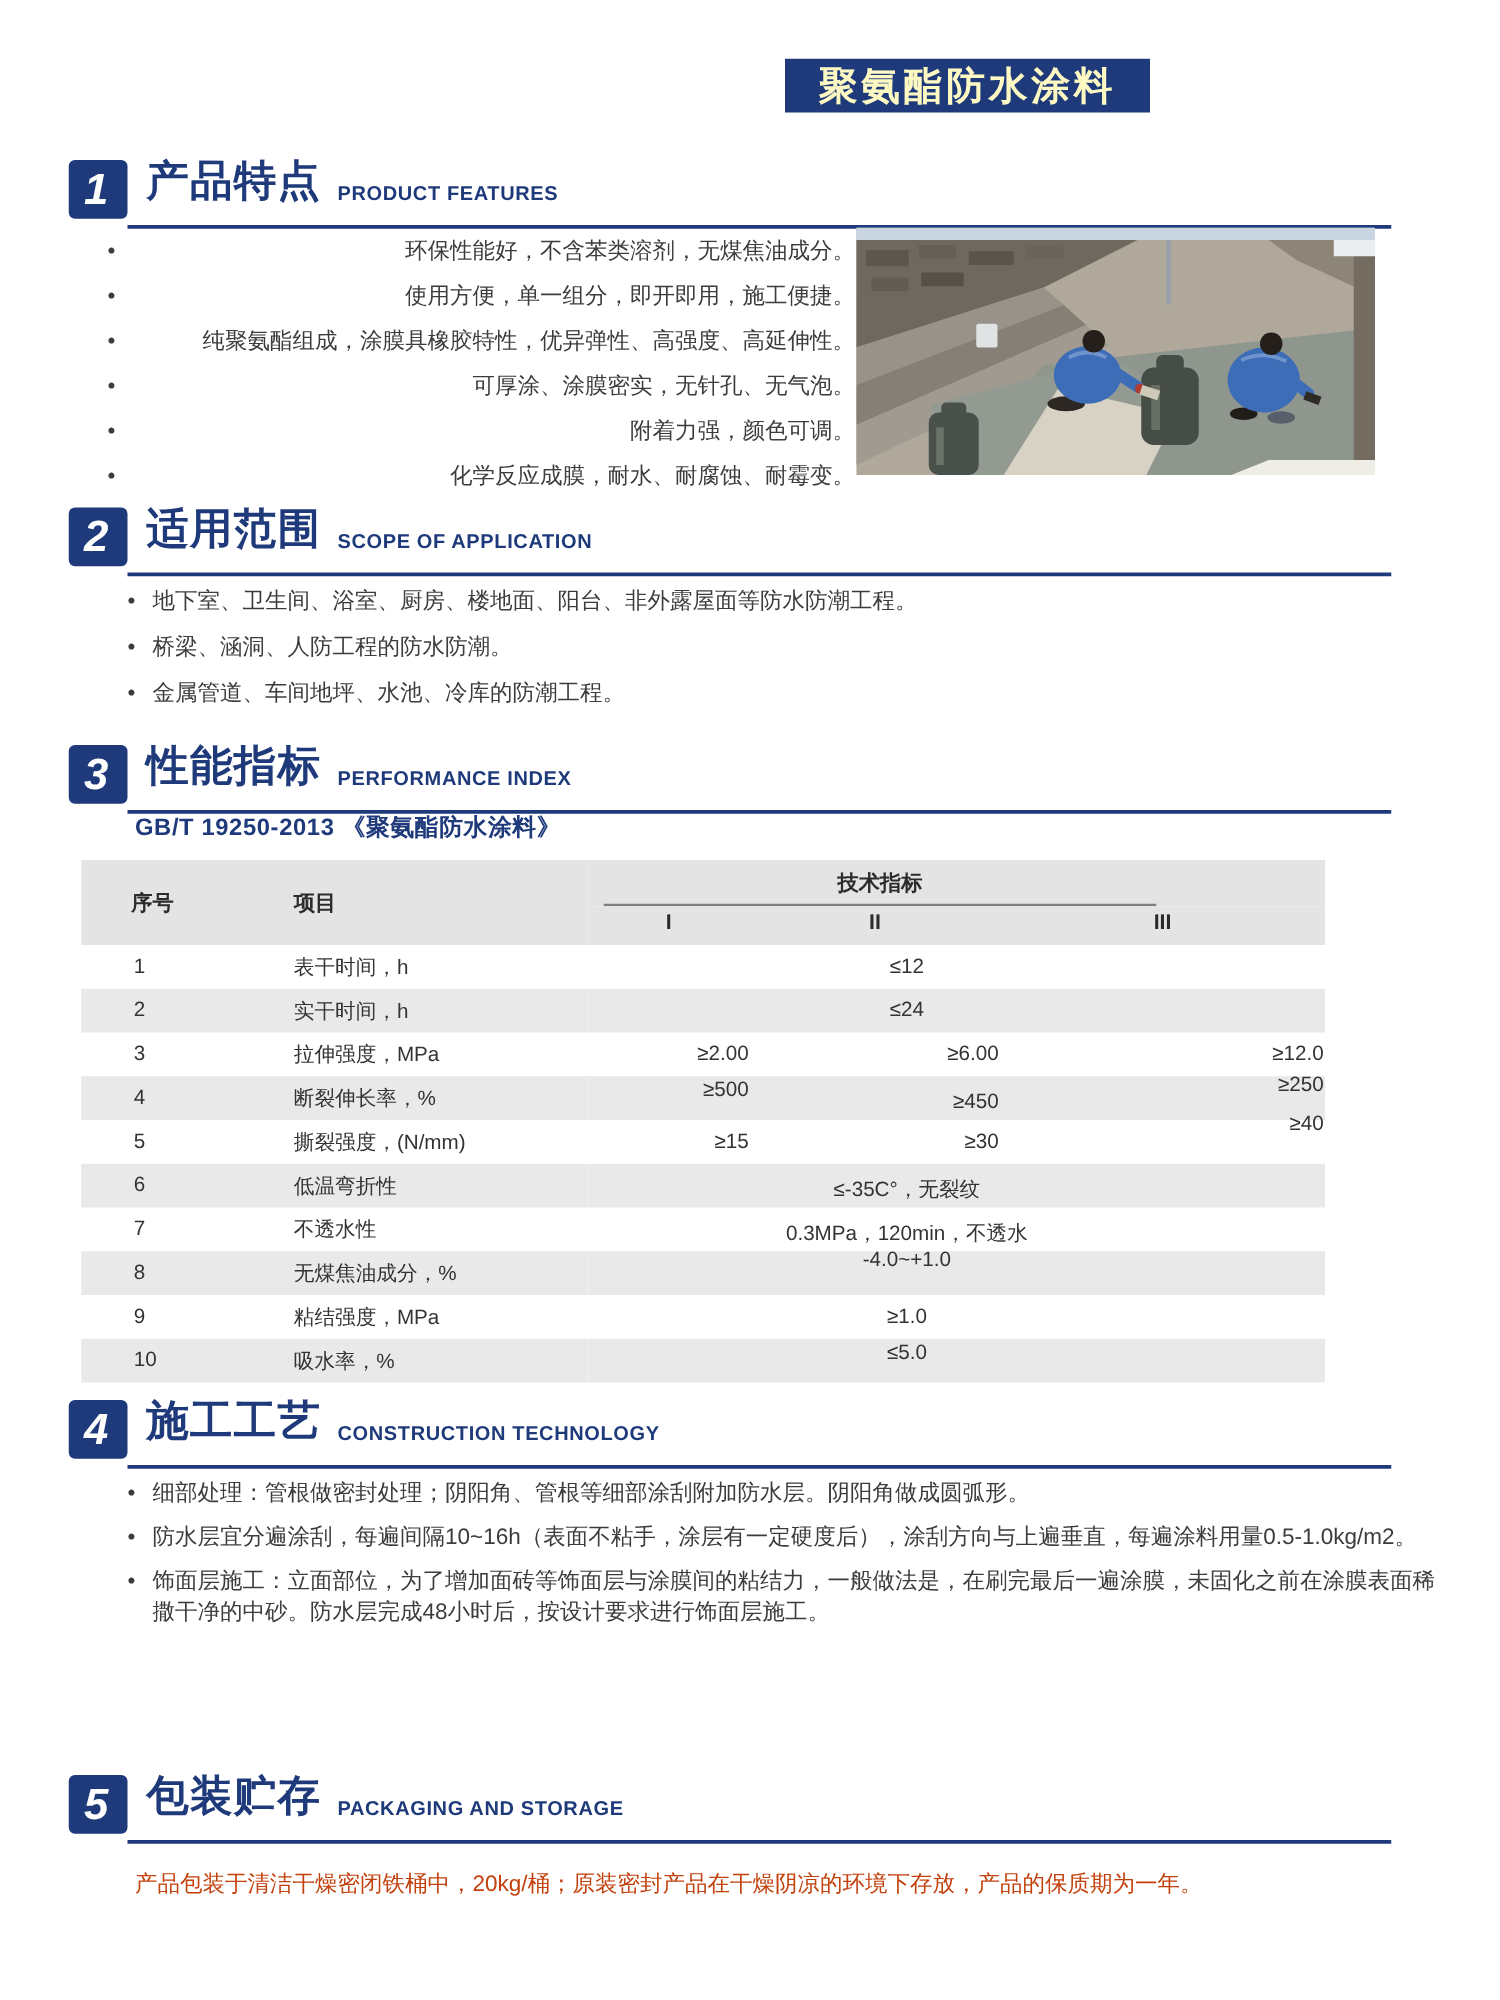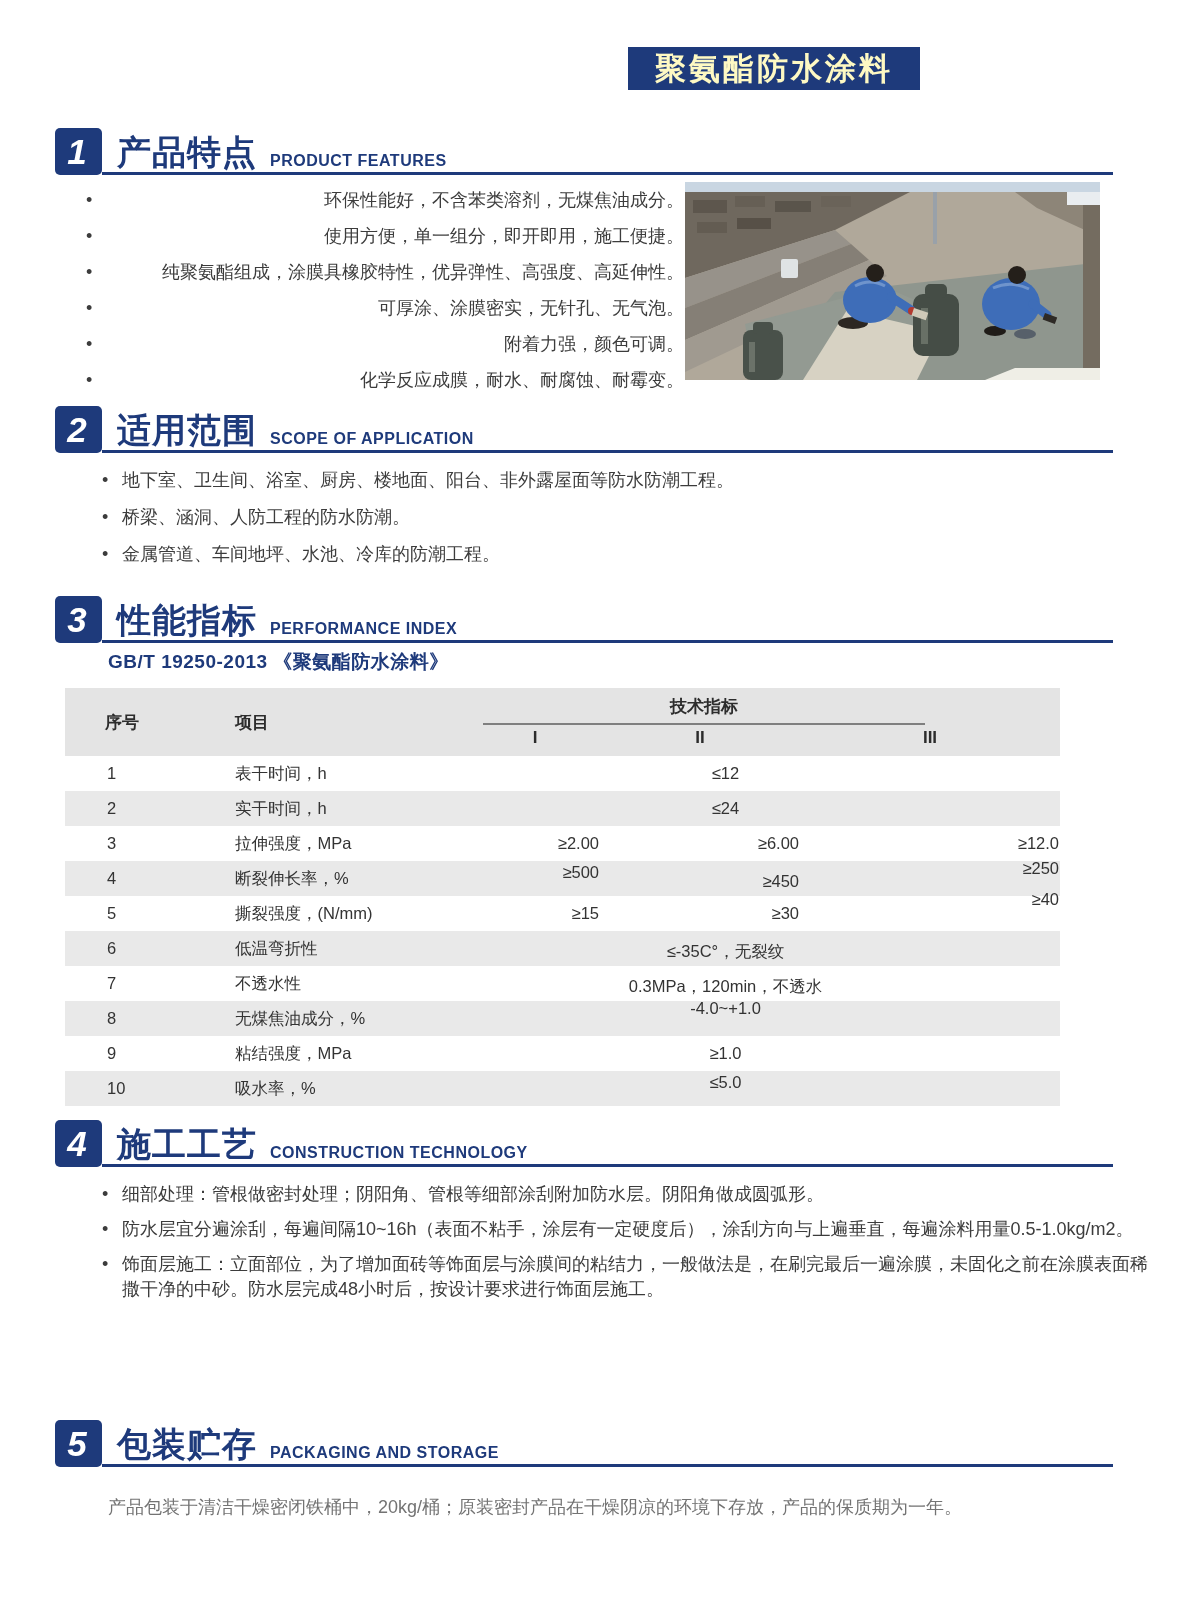--- a/index.html
+++ b/index.html
@@ -23,22 +23,22 @@
   .badge{
     width:47px;height:47px;background:#1e3a7b;border-radius:5px;
     color:#fff;font-size:35px;font-weight:bold;font-style:italic;
     display:flex;align-items:center;justify-content:center;
     flex:0 0 47px;padding-right:3px;box-sizing:border-box;
   }
   .head-right{
     flex:1;display:flex;align-items:flex-end;gap:13px;
     border-bottom:3px solid #1e3a7b;padding-left:15px;
   }
-  .head-zh{font-size:34px;font-weight:bold;color:#1e3a7b;line-height:1;padding-bottom:3px;letter-spacing:1px;}
-  .head-en{font-size:16px;font-weight:bold;color:#1e3a7b;padding-bottom:2px;letter-spacing:0.5px;}
+  .head-zh{font-size:34px;font-weight:bold;color:#1e3a7b;line-height:1;padding-bottom:18px;letter-spacing:1px;}
+  .head-en{font-size:16px;font-weight:bold;color:#1e3a7b;padding-bottom:15px;letter-spacing:0.5px;}
 
   
   ul.blist{list-style:none;margin:0;padding:0;}
   ul.blist li{
     position:relative;padding-left:22px;
     font-size:18px;color:#3c3c3c;line-height:25px;
   }
   ul.blist li::before{
     content:"\2022";position:absolute;left:2px;top:0;
     color:#3c3c3c;font-size:18px;
@@ -71,21 +71,21 @@
   tbody td{height:33px;font-size:16.5px;color:#333333;vertical-align:middle;}
   tbody tr:nth-child(even){background:#e9e9e9;}
   td.no{padding-left:42px;text-align:left;}
   td.item{padding-left:35px;text-align:left;}
   td.val{text-align:right;}
   td.all{text-align:center;padding-right:80px;}
   td span{position:relative;display:inline-block;}
   .up6{top:-6px;}.up10{top:-10px;}.up14{top:-14px;}.dn3{top:3px;}
 
   
-  .pack-text{left:108px;top:1494px;width:1030px;font-size:18px;color:#737373;line-height:26px;}
+  .pack-text{left:108px;top:1494px;width:1030px;font-size:18px;color:#c2410c;line-height:26px;}
 
   
   .pos-s1h{top:128px;}  .pos-s1l{top:188px;left:84px;width:600px;text-align:right;}
   .pos-s2h{top:406px;}  .pos-s2l{top:468px;left:100px;width:1040px;}
   .pos-s3h{top:596px;}
   .pos-s4h{top:1120px;} .pos-s4l{top:1182px;left:100px;width:1048px;}
   .pos-s5h{top:1420px;}
 </style>
 </head>
 <body>

